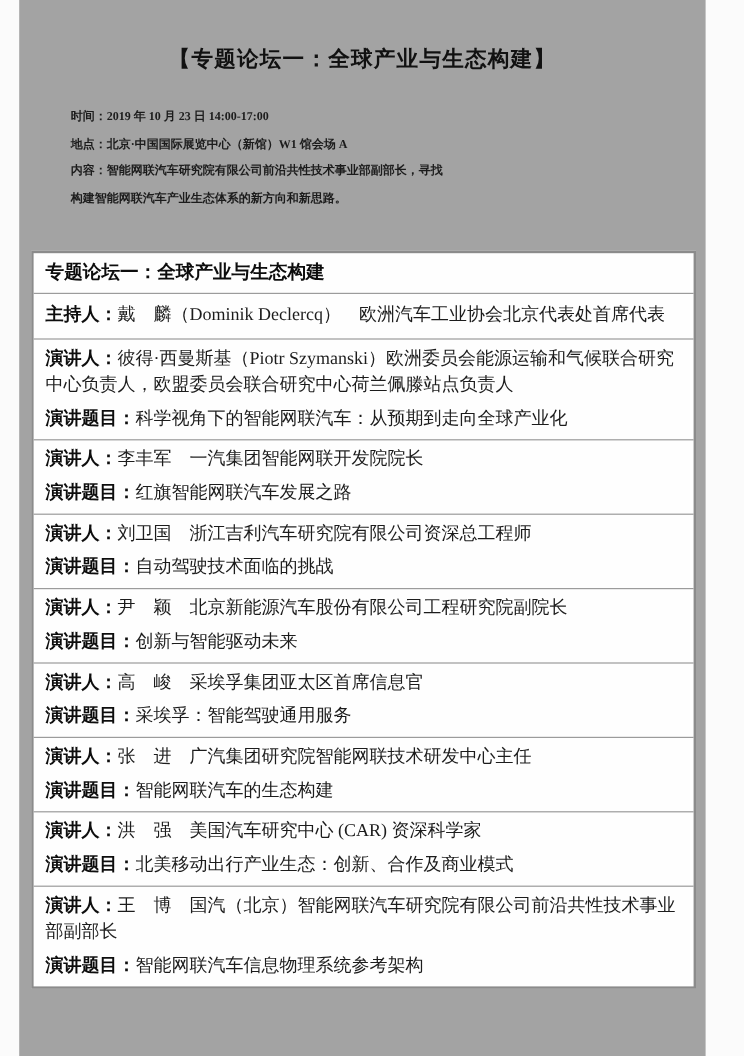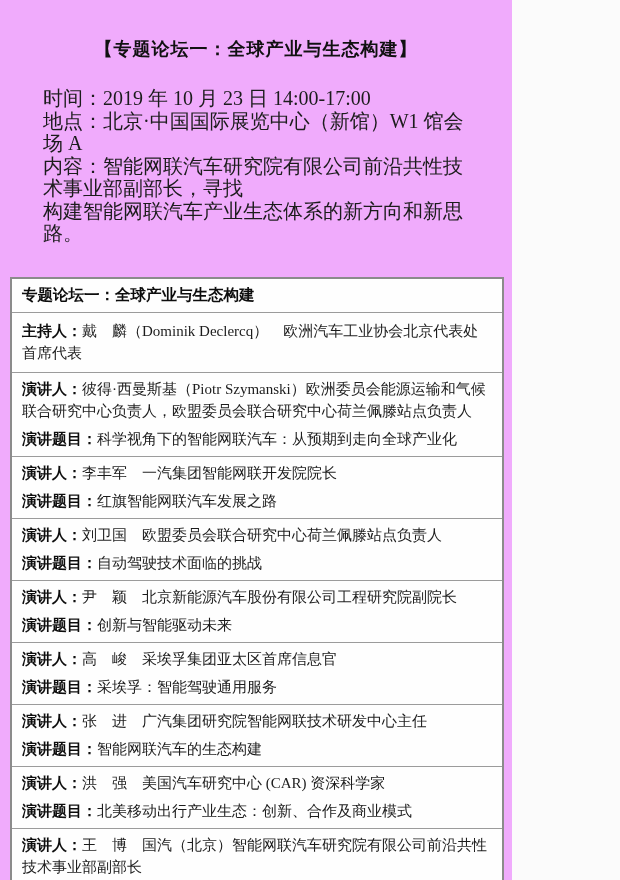--- a/index.html
+++ b/index.html
@@ -3,33 +3,34 @@
 <meta charset="utf-8">
 <style>
   * { margin: 0; padding: 0; box-sizing: border-box; }
   html, body {
     width: 620px; height: 880px;
     background: #fbfbfb;
     font-family: "Liberation Serif", "DejaVu Serif", serif;
     color: #1c1c1c;
     overflow: hidden;
   }
-  .page { width: 512px; height: 880px; background: #f0abfc; }
+  .page { width: 572px; height: 880px; background: #a3a3a3; margin-left: 16px; }
   .title {
     padding-top: 37px;
     text-align: center;
     font-size: 18px;
     font-weight: bold;
     color: #111;
     letter-spacing: 1px;
   }
   .info {
     margin: 26px 38px 0 43px;
-    font-size: 20px;
+    font-size: 10px;
     line-height: 22.5px;
+    font-weight: bold;
   }
   .info p { margin: 0; }
   .agenda-table {
     margin: 32px 8px 0 10px;
     border: 2px solid #8b8b8b;
     background: #fefefe;
     font-size: 15px;
   }
   .row { border-top: 1px solid #9b9b9b; padding: 5px 2px 6px 10px; }
   .row:first-child { border-top: none; }
@@ -72,21 +73,21 @@
       <p><span class="lbl">演讲题目：</span><span>科学视角下的智能网联汽车：从预期到走向全球产业化</span></p>
     </div>
 
     <div class="row">
       <p><span class="lbl">演讲人：</span><span>李丰军　一汽集团智能网联开发院院长</span></p>
       <p><span class="lbl">演讲题目：</span><span>红旗智能网联汽车发展之路</span></p>
     </div>
 
 
     <div class="row">
-      <p><span class="lbl">演讲人：</span><span>刘卫国　欧盟委员会联合研究中心荷兰佩滕站点负责人</span></p>
+      <p><span class="lbl">演讲人：</span><span>刘卫国　浙江吉利汽车研究院有限公司资深总工程师</span></p>
       <p><span class="lbl">演讲题目：</span><span>自动驾驶技术面临的挑战</span></p>
     </div>
 
     <div class="row">
       <p><span class="lbl">演讲人：</span><span>尹　颖　北京新能源汽车股份有限公司工程研究院副院长</span></p>
       <p><span class="lbl">演讲题目：</span><span>创新与智能驱动未来</span></p>
     </div>
 
     <div class="row">
       <p><span class="lbl">演讲人：</span><span>高　峻　采埃孚集团亚太区首席信息官</span></p>

